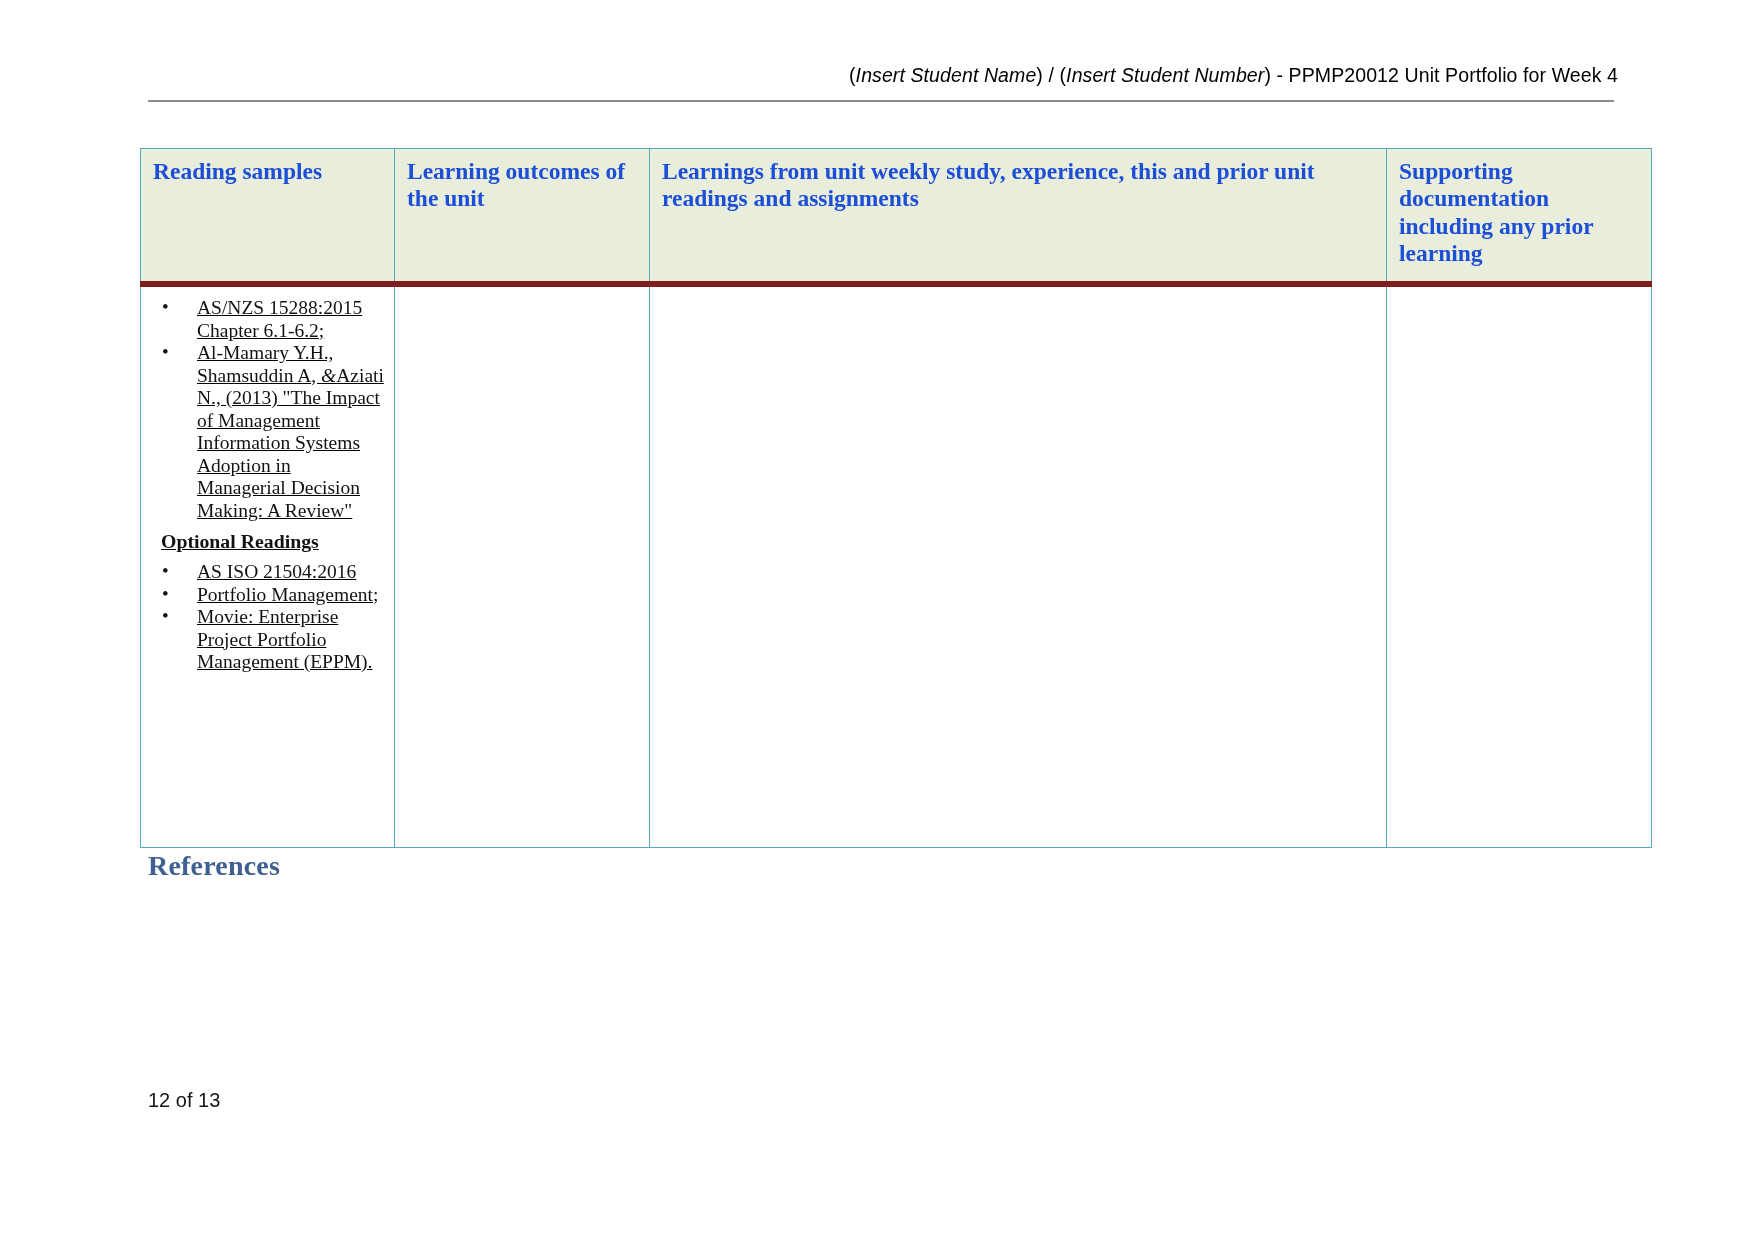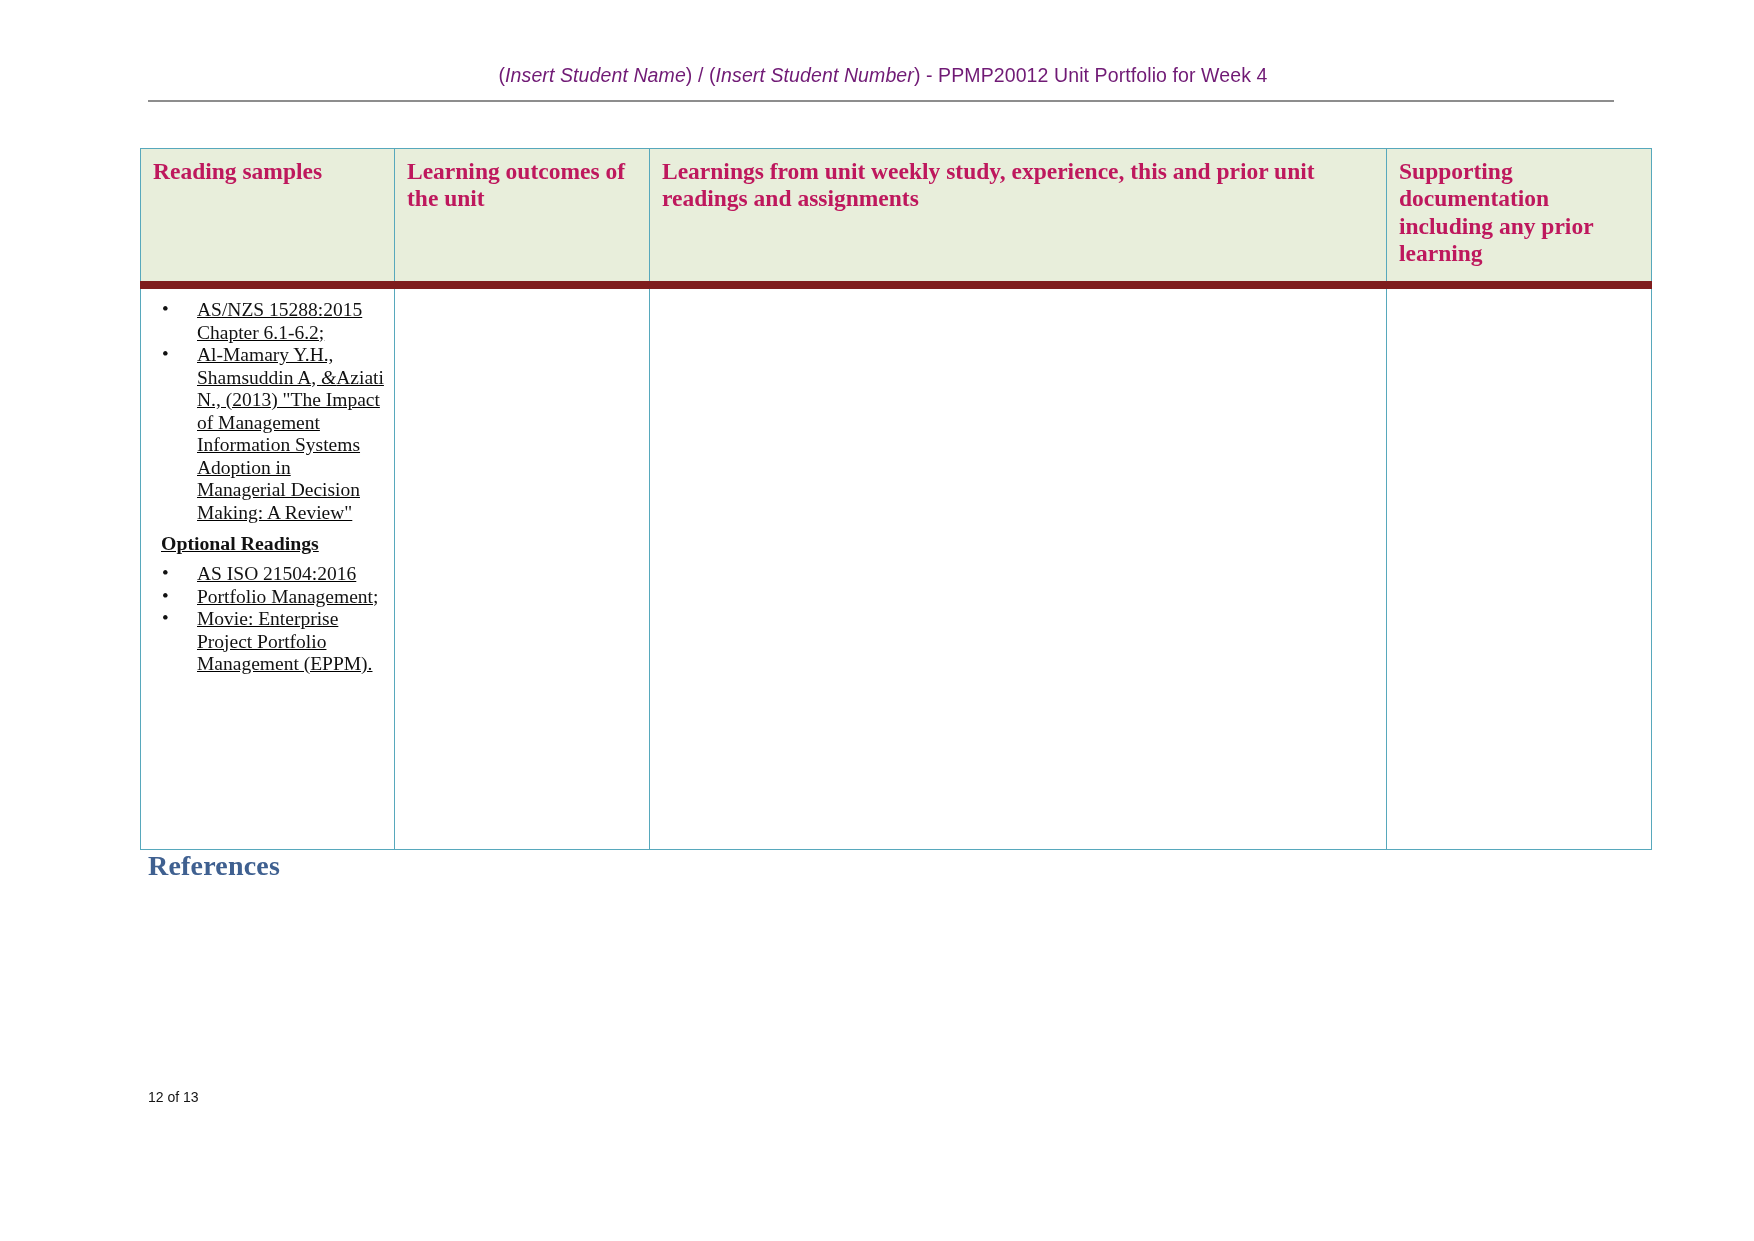--- a/index.html
+++ b/index.html
@@ -20,23 +20,23 @@
     inset: 0;
     background: #ffffff;
   }
 
   
   .doc-header {
     position: absolute;
     left: 148px;
     top: 64px;
     width: 1470px;
-    text-align: center;
+    text-align: right;
     font-size: 19.5px;
-    color: #701a75;
+    color: #000000;
     letter-spacing: 0.1px;
     white-space: nowrap;
   }
   .doc-header .it { font-style: italic; }
 
   .header-rule {
     position: absolute;
     left: 148px;
     top: 100px;
     width: 1466px;
@@ -54,26 +54,26 @@
     table-layout: fixed;
     font-family: "Liberation Serif", serif;
   }
   .portfolio-table td {
     vertical-align: top;
     border: 1.5px solid #57a8bc;
     padding: 0;
   }
   .portfolio-table thead td {
     background: #e8eedb;
-    border-bottom: 8px solid #7f1d1d;
+    border-bottom: 6px solid #7f1d1d;
     padding: 9px 10px 14px 12px;
     font-weight: bold;
     font-size: 23.5px;
     line-height: 1.16;
-    color: #be185d;
+    color: #1d4ed8;
   }
   .portfolio-table tbody td {
     padding: 10px 10px 10px 12px;
     height: 540px;
     text-decoration: underline;
   }
 
   .col-1 { width: 231px; }
   .col-2 { width: 232px; }
   .col-3 { width: 714px; }
@@ -127,21 +127,21 @@
     letter-spacing: 0.05px;
   }
   .reference .it { font-style: italic; }
   #ref-1 { top: 944px; }
   #ref-2 { top: 997px; }
 
   .page-footer {
     position: absolute;
     left: 148px;
     top: 1089px;
-    font-size: 14px;
+    font-size: 20px;
     color: #141414;
     text-align: center;
   }
 </style>
 </head>
 <body>
 
 <div class="page">
 
   <div class="doc-header">

